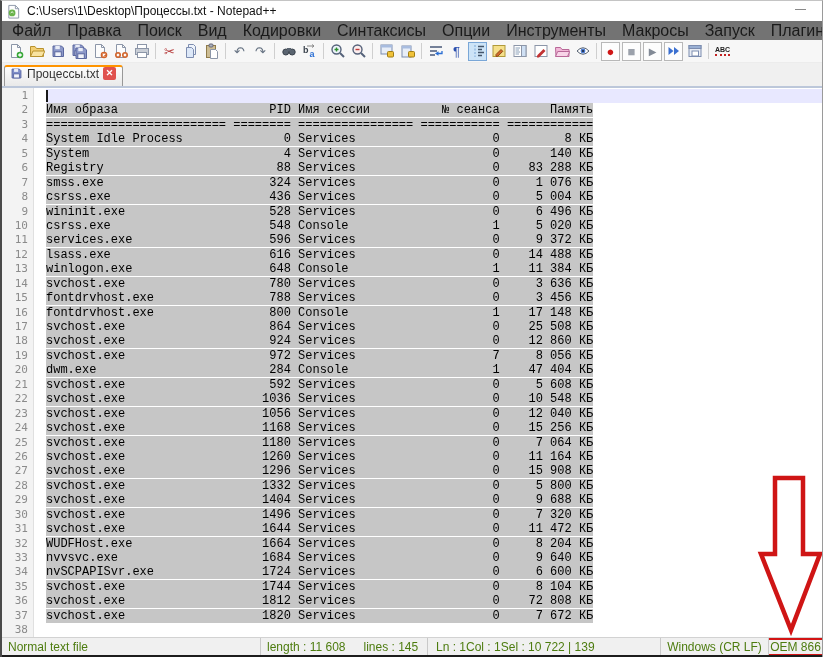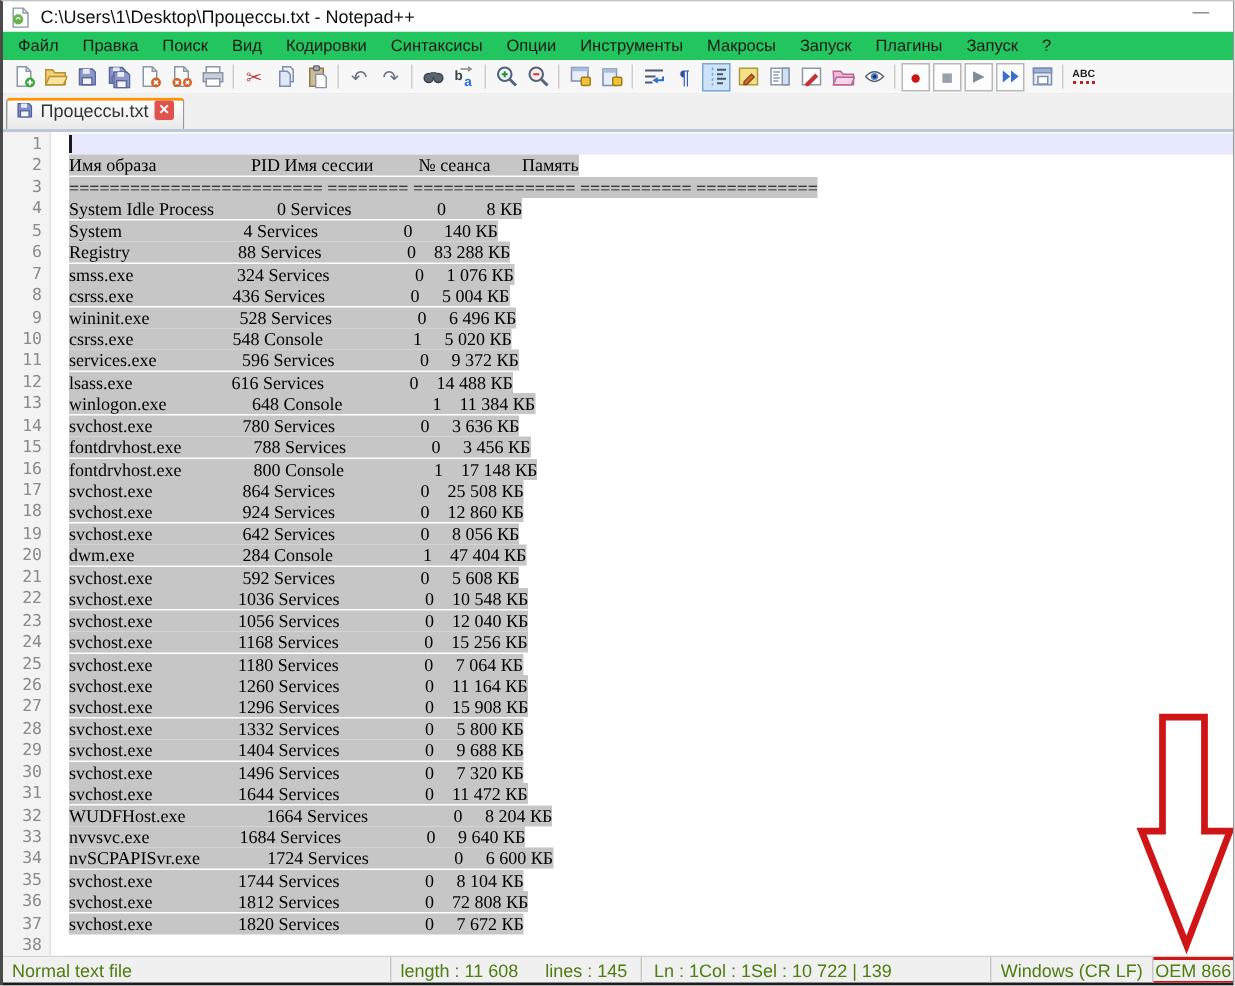--- a/index.html
+++ b/index.html
@@ -12,21 +12,21 @@
     overflow:hidden;
   }
 
   
   .titlebar { height:20px; background:#ffffff; display:flex; align-items:center; padding-left:4px; position:relative; }
   .titlebar .app-icon { width:15px; height:15px; margin-right:6px; }
   .titlebar .title-text { font-size:12px; color:#111; white-space:nowrap; }
   .min-btn { position:absolute; right:16px; top:2px; font-size:11px; color:#666; line-height:10px; }
 
   
-  .menubar { height:19px; background:#22c55e; display:flex; align-items:center; font-size:11px; color:#1a1a1a; padding-left:2px; }
+  .menubar { height:19px; background:#737373; display:flex; align-items:center; font-size:16px; color:#1a1a1a; padding-left:2px; }
   .menu-item { padding:2px 8px; white-space:nowrap; cursor:default; }
 
   
   .toolbar { height:23px; background:#f7f7f7; display:flex; align-items:center; padding-left:3px; border-bottom:1px solid #ececec; }
   .tb-group { display:flex; align-items:center; }
   .tb-sep { width:1px; height:16px; background:#cfcfcf; margin:0 3px; }
   .tb-icon { width:19px; height:19px; display:flex; align-items:center; justify-content:center; margin:0 1px; border:1px solid transparent; }
   .tb-icon.pressed { background:#cde4f7; border:1px solid #7aa7d7; }
   .tb-icon svg { display:block; }
   .tbglyph { font-size:13px; line-height:13px; }
@@ -47,21 +47,21 @@
 
   
   .editor { height:549px; background:#fff; display:flex; overflow:hidden; position:relative; }
   .gutter {
     width:32px; background:#f3f3f3; border-right:1px solid #e0e0e0;
     font-family:"DejaVu Sans Mono", monospace; font-size:11px; color:#8b8b8b;
     text-align:right; padding:1px 5px 0 0;
   }
   .gutter div { height:14.45px; line-height:14.45px; }
   .bookmark-margin { width:12px; background:#ffffff; }
-  .code { flex:1; padding-top:1px; font-family:Liberation Serif, serif; font-size:12px; color:#000; overflow:hidden; }
+  .code { flex:1; padding-top:1px; font-family:Liberation Mono, monospace; font-size:12px; color:#000; overflow:hidden; }
   .line { height:14.45px; line-height:14.45px; white-space:pre; position:relative; }
   .line .seltext { background:#c6c6c6; }
   .line.current { background:#e8e8ff; }
   .caret { position:absolute; left:0; top:1px; width:2px; height:12px; background:#1a1a1a; }
 
   
   .statusbar { height:18px; background:#f0f0f0; border-top:1px solid #d2d2d2; display:flex; align-items:flex-end; font-size:12px; color:#4d7c0f; }
   .sb-cell { height:100%; display:flex; align-items:center; white-space:nowrap; overflow:hidden; }
   .sb-cell + .sb-cell { border-left:1px solid #c9c9c9; }
   .sb-doctype { width:258px; padding-left:6px; }
@@ -401,21 +401,21 @@
         <div class="line"><span class="seltext">wininit.exe                    528 Services                   0     6 496 КБ</span></div>
         <div class="line"><span class="seltext">csrss.exe                      548 Console                    1     5 020 КБ</span></div>
         <div class="line"><span class="seltext">services.exe                   596 Services                   0     9 372 КБ</span></div>
         <div class="line"><span class="seltext">lsass.exe                      616 Services                   0    14 488 КБ</span></div>
         <div class="line"><span class="seltext">winlogon.exe                   648 Console                    1    11 384 КБ</span></div>
         <div class="line"><span class="seltext">svchost.exe                    780 Services                   0     3 636 КБ</span></div>
         <div class="line"><span class="seltext">fontdrvhost.exe                788 Services                   0     3 456 КБ</span></div>
         <div class="line"><span class="seltext">fontdrvhost.exe                800 Console                    1    17 148 КБ</span></div>
         <div class="line"><span class="seltext">svchost.exe                    864 Services                   0    25 508 КБ</span></div>
         <div class="line"><span class="seltext">svchost.exe                    924 Services                   0    12 860 КБ</span></div>
-        <div class="line"><span class="seltext">svchost.exe                    642 Services                   0     8 056 КБ</span></div>
+        <div class="line"><span class="seltext">svchost.exe                    972 Services                   7     8 056 КБ</span></div>
         <div class="line"><span class="seltext">dwm.exe                        284 Console                    1    47 404 КБ</span></div>
         <div class="line"><span class="seltext">svchost.exe                    592 Services                   0     5 608 КБ</span></div>
         <div class="line"><span class="seltext">svchost.exe                   1036 Services                   0    10 548 КБ</span></div>
         <div class="line"><span class="seltext">svchost.exe                   1056 Services                   0    12 040 КБ</span></div>
         <div class="line"><span class="seltext">svchost.exe                   1168 Services                   0    15 256 КБ</span></div>
         <div class="line"><span class="seltext">svchost.exe                   1180 Services                   0     7 064 КБ</span></div>
         <div class="line"><span class="seltext">svchost.exe                   1260 Services                   0    11 164 КБ</span></div>
         <div class="line"><span class="seltext">svchost.exe                   1296 Services                   0    15 908 КБ</span></div>
         <div class="line"><span class="seltext">svchost.exe                   1332 Services                   0     5 800 КБ</span></div>
         <div class="line"><span class="seltext">svchost.exe                   1404 Services                   0     9 688 КБ</span></div>

